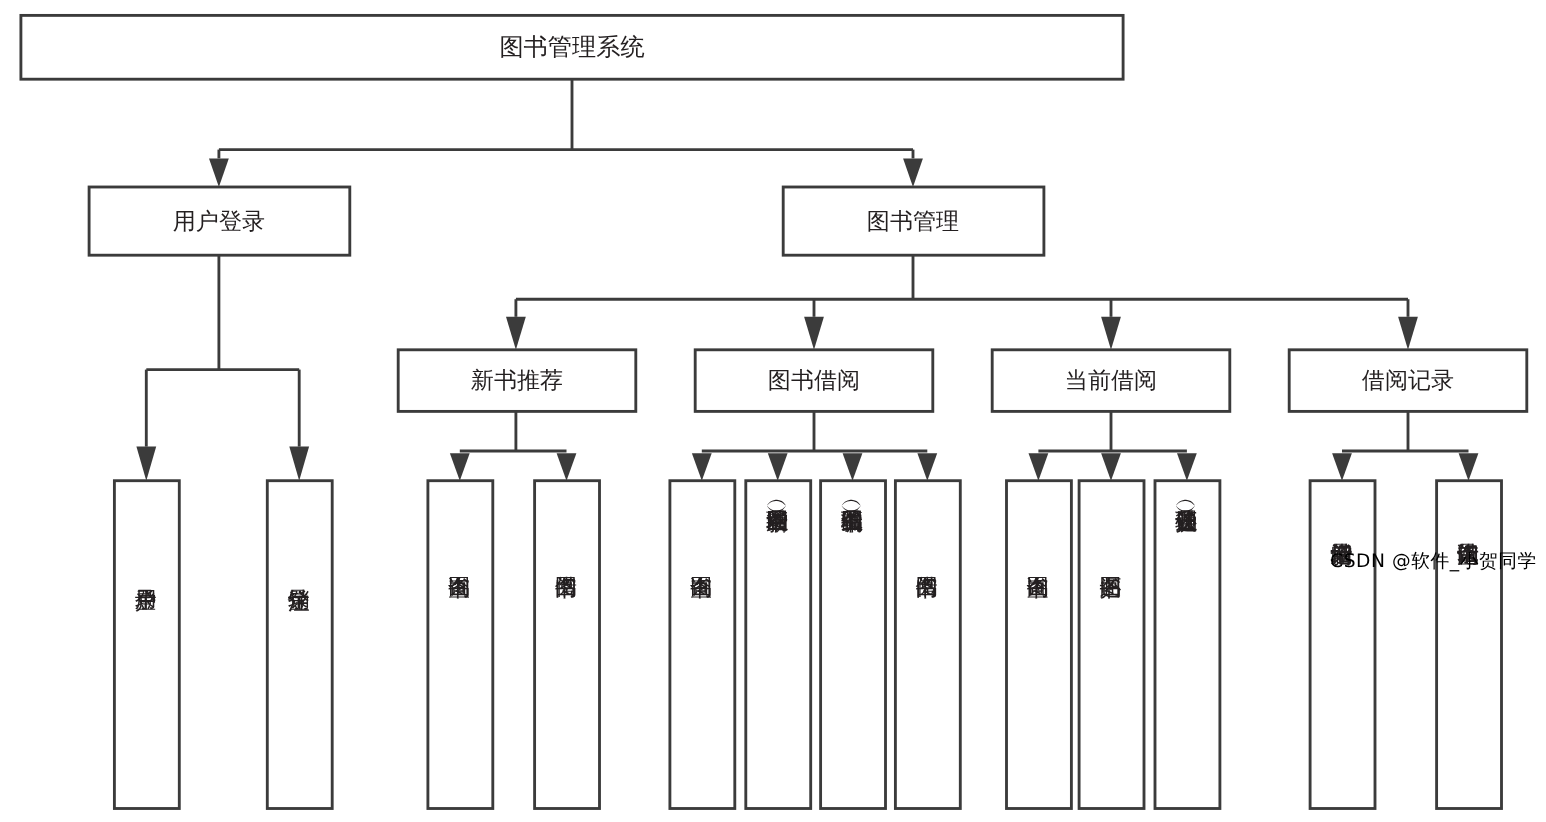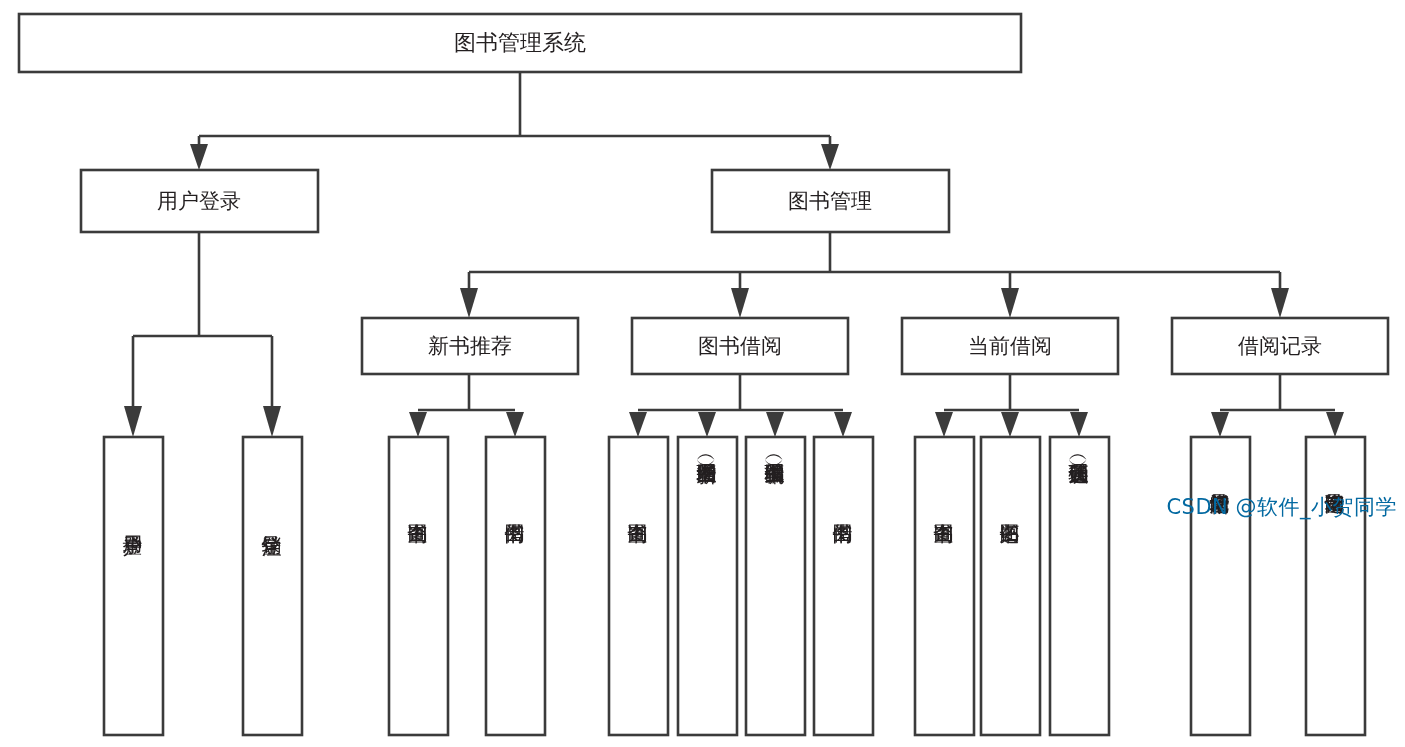--- a/index.html
+++ b/index.html
@@ -55,22 +55,22 @@
   }
   .arrow-head {
     fill: #3b3b3b;
     stroke: none;
   }
   .watermark {
     position: absolute;
     right: 8px;
     bottom: 4px;
     font-family: "DejaVu Sans", "Liberation Sans", sans-serif;
-    font-size: 21px;
-    color: #0369a1;
+    font-size: 17px;
+    color: #000000;
     white-space: nowrap;
     letter-spacing: 0.5px;
     pointer-events: none;
   }
 </style>
 </head>
 <body>
 
 <div id="diagram-root">
   <svg id="flowchart" viewBox="0 0 1405 747" xmlns="http://www.w3.org/2000/svg">

